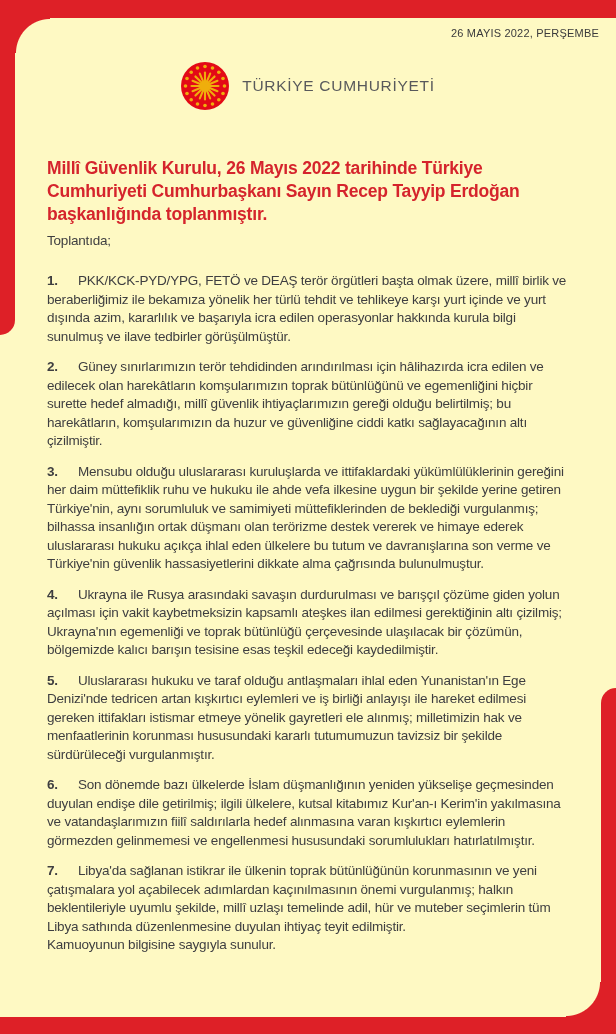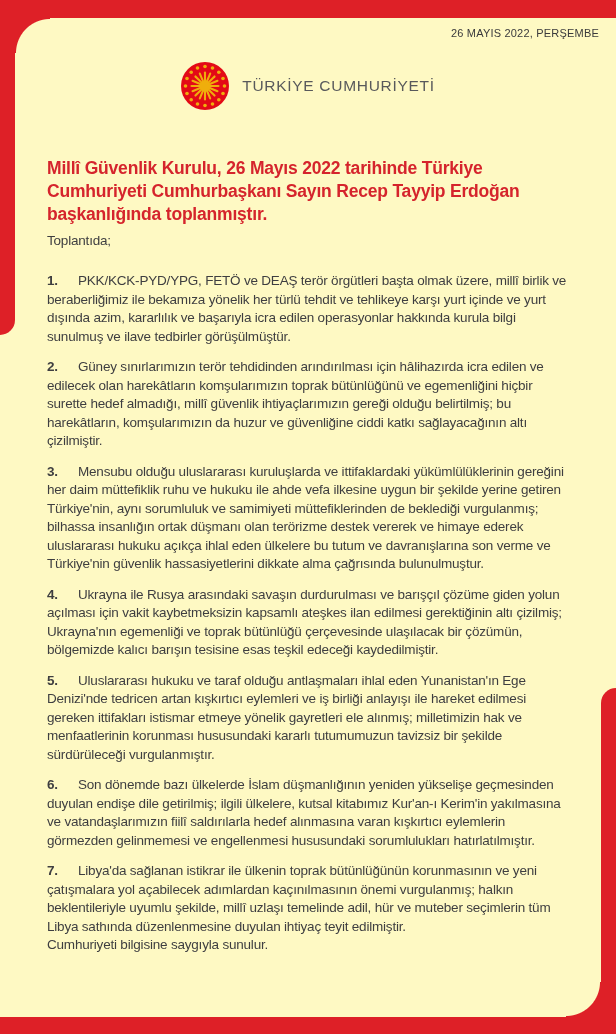--- a/index.html
+++ b/index.html
@@ -137,16 +137,16 @@
   <p class="intro">Toplantıda;</p>
 
   <div class="paras">
     <p><span class="num">1.</span><span>PKK/KCK-PYD/YPG, FETÖ ve DEAŞ terör örgütleri başta olmak üzere, millî birlik ve beraberliğimiz ile bekamıza yönelik her türlü tehdit ve tehlikeye karşı yurt içinde ve yurt dışında azim, kararlılık ve başarıyla icra edilen operasyonlar hakkında kurula bilgi sunulmuş ve ilave tedbirler görüşülmüştür.</span></p>
     <p><span class="num">2.</span><span>Güney sınırlarımızın terör tehdidinden arındırılması için hâlihazırda icra edilen ve edilecek olan harekâtların komşularımızın toprak bütünlüğünü ve egemenliğini hiçbir surette hedef almadığı, millî güvenlik ihtiyaçlarımızın gereği olduğu belirtilmiş; bu harekâtların, komşularımızın da huzur ve güvenliğine ciddi katkı sağlayacağının altı çizilmiştir.</span></p>
     <p><span class="num">3.</span><span>Mensubu olduğu uluslararası kuruluşlarda ve ittifaklardaki yükümlülüklerinin gereğini her daim müttefiklik ruhu ve hukuku ile ahde vefa ilkesine uygun bir şekilde yerine getiren Türkiye'nin, aynı sorumluluk ve samimiyeti müttefiklerinden de beklediği vurgulanmış; bilhassa insanlığın ortak düşmanı olan terörizme destek vererek ve himaye ederek uluslararası hukuku açıkça ihlal eden ülkelere bu tutum ve davranışlarına son verme ve Türkiye'nin güvenlik hassasiyetlerini dikkate alma çağrısında bulunulmuştur.</span></p>
     <p><span class="num">4.</span><span>Ukrayna ile Rusya arasındaki savaşın durdurulması ve barışçıl çözüme giden yolun açılması için vakit kaybetmeksizin kapsamlı ateşkes ilan edilmesi gerektiğinin altı çizilmiş; Ukrayna'nın egemenliği ve toprak bütünlüğü çerçevesinde ulaşılacak bir çözümün, bölgemizde kalıcı barışın tesisine esas teşkil edeceği kaydedilmiştir.</span></p>
     <p><span class="num">5.</span><span>Uluslararası hukuku ve taraf olduğu antlaşmaları ihlal eden Yunanistan'ın Ege Denizi'nde tedricen artan kışkırtıcı eylemleri ve iş birliği anlayışı ile hareket edilmesi gereken ittifakları istismar etmeye yönelik gayretleri ele alınmış; milletimizin hak ve menfaatlerinin korunması hususundaki kararlı tutumumuzun tavizsiz bir şekilde sürdürüleceği vurgulanmıştır.</span></p>
     <p><span class="num">6.</span><span>Son dönemde bazı ülkelerde İslam düşmanlığının yeniden yükselişe geçmesinden duyulan endişe dile getirilmiş; ilgili ülkelere, kutsal kitabımız Kur'an-ı Kerim'in yakılmasına ve vatandaşlarımızın fiilî saldırılarla hedef alınmasına varan kışkırtıcı eylemlerin görmezden gelinmemesi ve engellenmesi hususundaki sorumlulukları hatırlatılmıştır.</span></p>
     <p class="last"><span class="num">7.</span><span>Libya'da sağlanan istikrar ile ülkenin toprak bütünlüğünün korunmasının ve yeni çatışmalara yol açabilecek adımlardan kaçınılmasının önemi vurgulanmış; halkın beklentileriyle uyumlu şekilde, millî uzlaşı temelinde adil, hür ve muteber seçimlerin tüm Libya sathında düzenlenmesine duyulan ihtiyaç teyit edilmiştir.</span></p>
-    <p class="closing">Cumhuriyeti bilgisine saygıyla sunulur.</p>
+    <p class="closing">Kamuoyunun bilgisine saygıyla sunulur.</p>
   </div>
 
 </div>
 
 </body></html>

